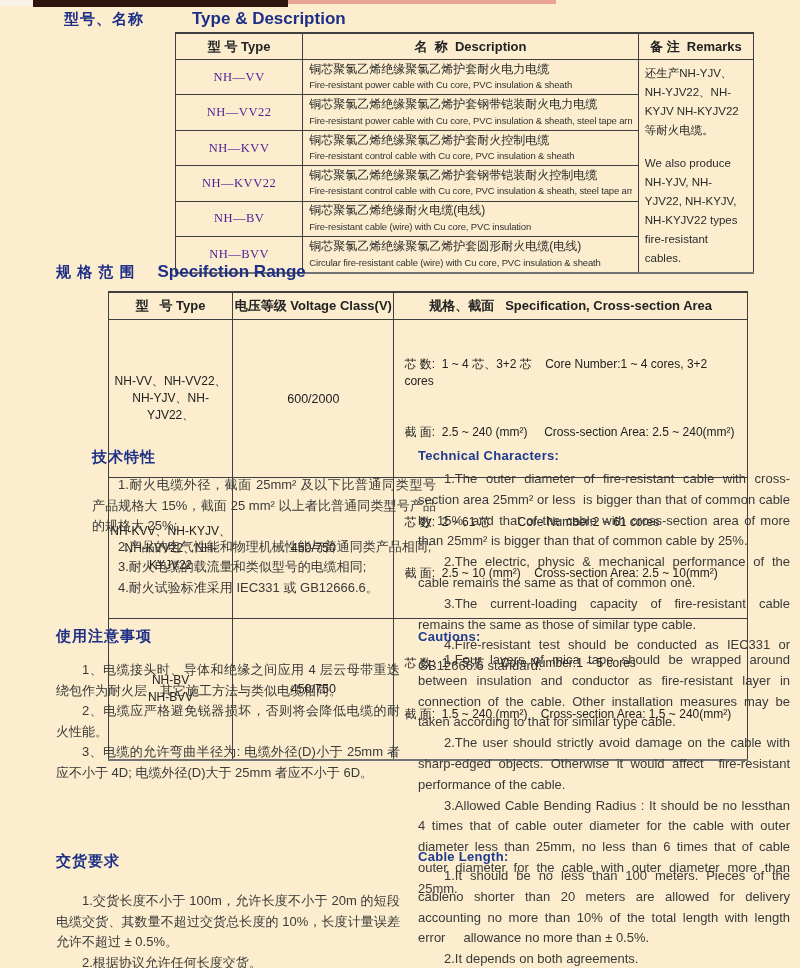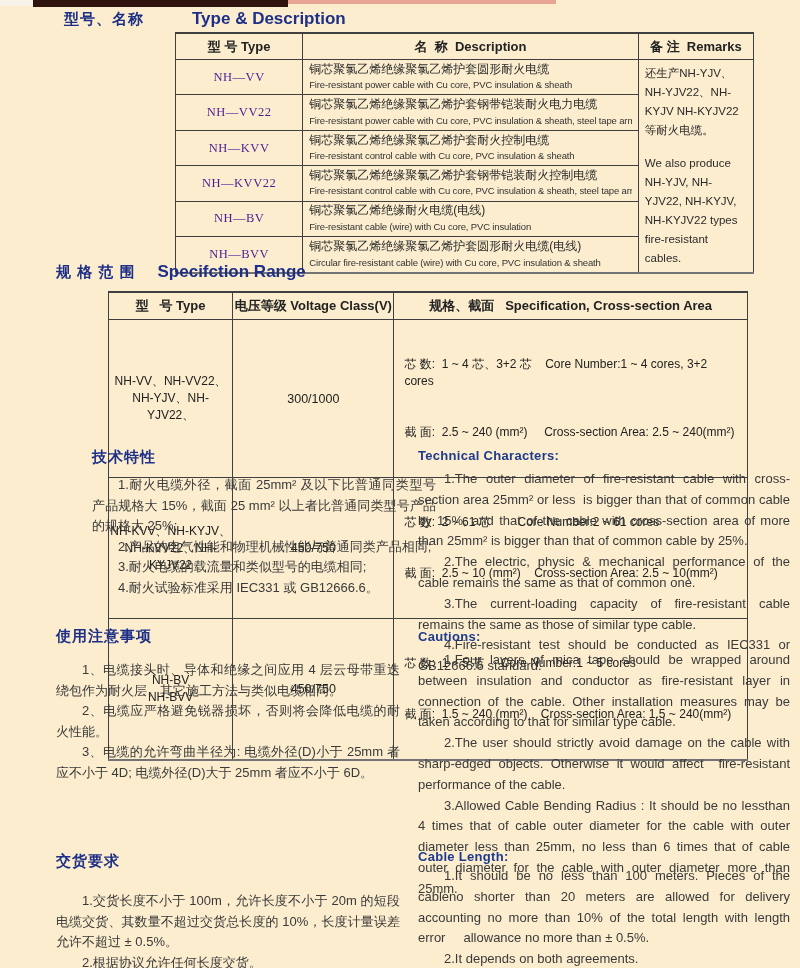--- a/index.html
+++ b/index.html
@@ -75,21 +75,21 @@
     </colgroup>
   <tbody>
       <tr>
     <th>型 号 Type</th>
     <th>名  称  Description</th>
     <th>备 注  Remarks</th>
   </tr>
   <tr style="height:33px;">
     <td class="type-cell">NH—VV</td>
     <td class="desc-cell">
-      <div class="desc-zh">铜芯聚氯乙烯绝缘聚氯乙烯护套圆形耐火电缆</div>
+      <div class="desc-zh">铜芯聚氯乙烯绝缘聚氯乙烯护套耐火电力电缆</div>
       <div class="desc-en">Fire-resistant power cable with Cu core, PVC insulation &amp; sheath</div>
     </td>
     <td class="remarks-cell" rowspan="6">
       <div class="remark-zh">还生产NH-YJV、NH-YJV22、NH-KYJV NH-KYJV22 等耐火电缆。</div>
       <div class="remark-en">We also produce NH-YJV, NH-YJV22, NH-KYJV, NH-KYJV22 types fire-resistant cables.</div>
     </td>
   </tr>
   <tr style="height:33px;">
     <td class="type-cell">NH—VV22</td>
     <td class="desc-cell">
@@ -143,21 +143,21 @@
       <tr>
     <th>型   号 Type</th>
     <th>电压等级 Voltage Class(V)</th>
     <th>规格、截面   Specification, Cross-section Area</th>
   </tr>
   <tr style="height:42px;">
     <td class="types-cell">
       <div>NH-VV、NH-VV22、</div>
       <div>NH-YJV、NH-YJV22、</div>
     </td>
-    <td class="volt-cell">300/1000</td>
+    <td class="volt-cell">600/2000</td>
     <td class="spec-cell">
       <div>芯 数:  1 ~ 4 芯、3+2 芯    Core Number:1 ~ 4 cores, 3+2 cores</div>
       <div>截 面:  2.5 ~ 240 (mm²)     Cross-section Area: 2.5 ~ 240(mm²)</div>
     </td>
   </tr>
   <tr style="height:40px;">
     <td class="types-cell">
       <div>NH-KVV、NH-KYJV、</div>
       <div>NH-KVV22、NH-KYJV22</div>
     </td>

